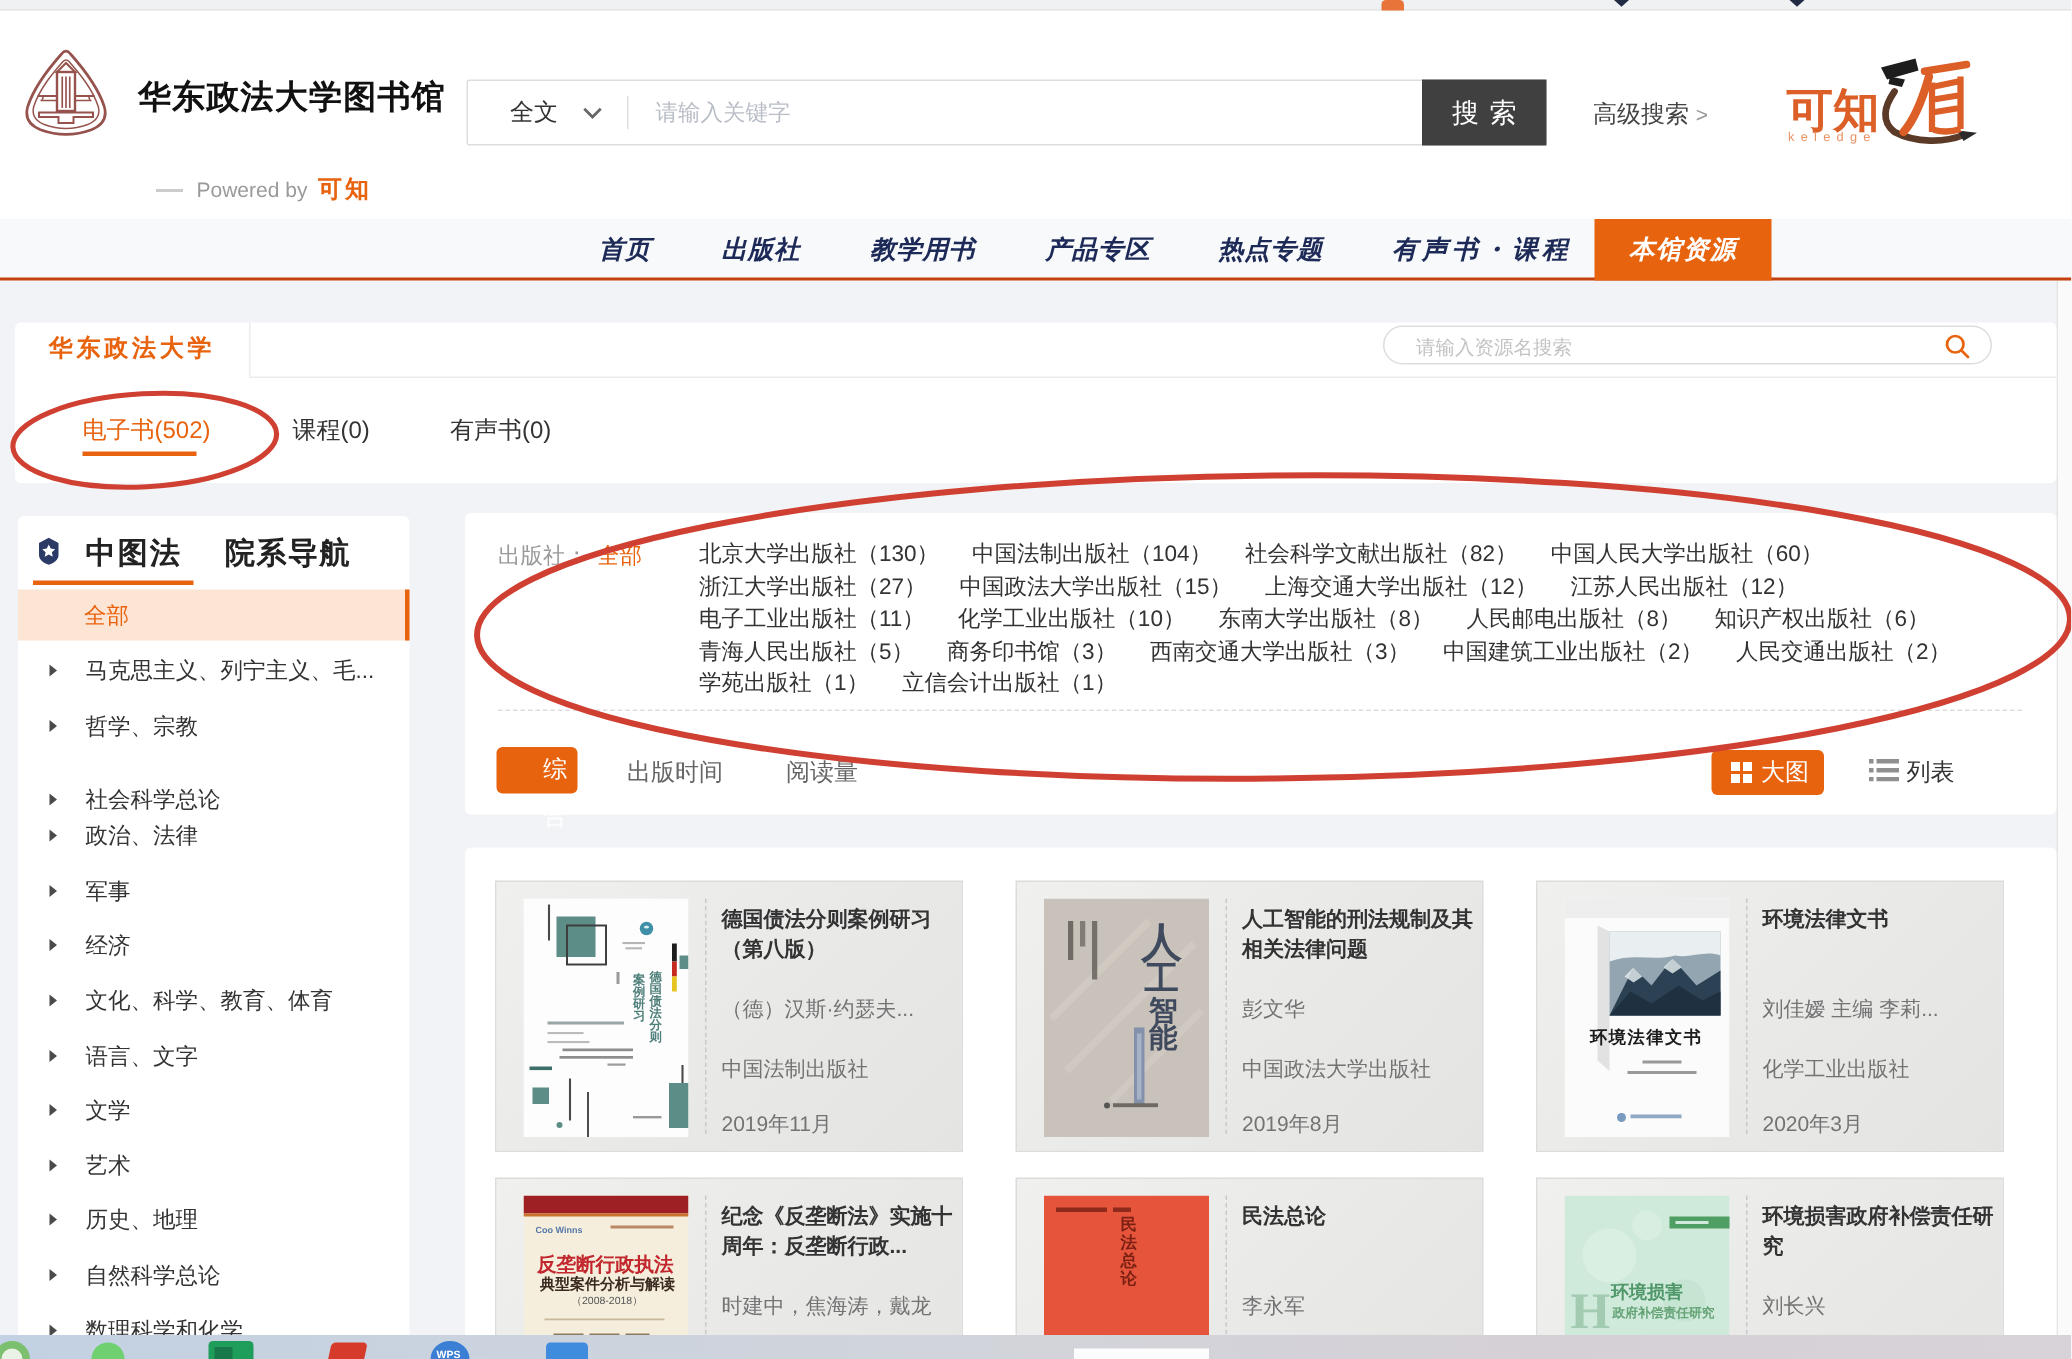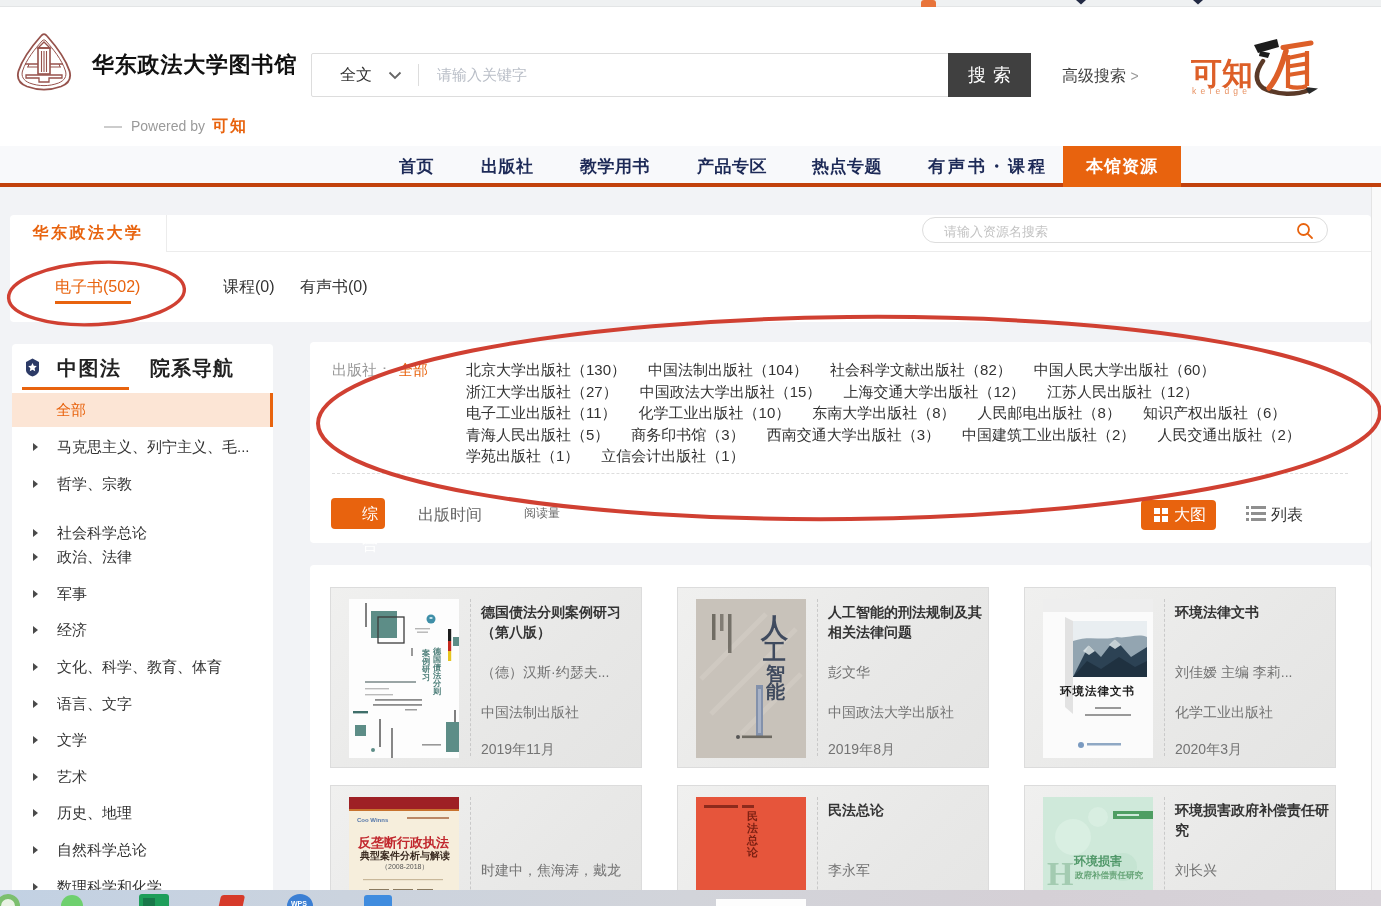--- a/index.html
+++ b/index.html
@@ -9,21 +9,21 @@
   .abs { position:absolute; }
   
   #strip { left:0; top:0; width:1381px; height:7px; background:#eff1f2; border-bottom:1px solid #e3e5e6; }
   
   #brandtxt { left:92px; top:50px; font-size:22px; font-weight:bold; color:#111; letter-spacing:0.8px; }
   #powered { left:104px; top:118px; width:250px; height:16px; color:#9a9a9a; font-size:14px; white-space:nowrap; }
   #sbar { left:311px; top:53px; width:720px; height:44px; border:1px solid #ddd; border-radius:2px; background:#fff; }
   #sbtn { left:948px; top:53px; width:83px; height:44px; background:#404040; color:#fff; font-size:18px; text-align:center; line-height:44px; letter-spacing:7px; text-indent:7px; }
   #adv { left:1062px; top:66px; font-size:16px; color:#444; }
   
-  #nav { left:0; top:146px; width:1381px; height:41px; background:#f8f9fb; border-bottom:4px solid #c2410c; }
+  #nav { left:0; top:146px; width:1381px; height:41px; background:#f8f9fb; border-bottom:2px solid #c2410c;font-style:italic; }
   .navitem { position:absolute; top:0; height:41px; line-height:41px; font-size:17px; font-weight:bold; color:#1d2a57; letter-spacing:0.5px; }
   
   #graybg { left:0; top:187px; width:1381px; height:703px; background:#f2f3f6; }
   #scrollcol { left:1371px; top:187px; width:10px; height:703px; background:#fafafa; border-left:1px solid #e4e4e4; }
   
   #toppanel { left:10px; top:215px; width:1361px; height:107px; background:#fff; border-radius:4px; }
   
   #sidebar { left:12px; top:344px; width:261px; height:562px; background:#fff; border-radius:4px 4px 0 0; }
   .cat { position:absolute; left:0; width:261px; height:18px; }
   .cat i { position:absolute; left:21px; top:5px; width:0; height:0; border-left:5px solid #4a4a4a; border-top:4px solid transparent; border-bottom:4px solid transparent; }
@@ -113,21 +113,21 @@
     <span class="navitem" style="left:928px;letter-spacing:3px;">有声书・课程</span>
     <span class="navitem" style="left:1063px;width:118px;background:#e8630e;color:#fff;text-align:center;letter-spacing:1px;">本馆资源</span>
   </div>
 
   <div class="abs" id="toppanel">
     <div style="position:absolute;left:156px;top:36px;right:0;height:1px;background:#ececec;"></div>
     <div style="position:absolute;left:156px;top:0;width:1px;height:36px;background:#ececec;"></div>
     <div style="position:absolute;left:0;top:0;width:156px;height:36px;line-height:36px;text-align:center;color:#e8630e;font-weight:bold;font-size:16px;letter-spacing:2.5px;">华东政法大学</div>
     <div style="position:absolute;left:45px;top:62px;font-size:16px;color:#e8630e;">电子书(502)</div>
     <div style="position:absolute;left:45px;top:86px;width:76px;height:3px;background:#e8630e;"></div>
-    <div style="position:absolute;left:185px;top:62px;font-size:16px;color:#333;margin-left:28px;">课程(0)</div>
+    <div style="position:absolute;left:185px;top:62px;font-size:16px;color:#333;">课程(0)</div>
     <div style="position:absolute;left:290px;top:62px;font-size:16px;color:#333;">有声书(0)</div>
     <div style="position:absolute;left:912px;top:2px;width:406px;height:26px;border:1px solid #ddd;border-radius:13px;">
       <span style="position:absolute;left:21px;top:5px;font-size:13px;color:#c3c3c3;">请输入资源名搜索</span>
       <svg style="position:absolute;right:13px;top:4px;" width="18" height="18" viewBox="0 0 18 18">
           <circle cx="7.5" cy="7.5" r="5.5" fill="none" stroke="#e8630e" stroke-width="1.8"></circle>
           <line x1="11.8" y1="11.8" x2="16" y2="16" stroke="#e8630e" stroke-width="1.8" stroke-linecap="round"></line>
         </svg>
     </div>
   </div>
   <div class="abs" id="sidebar">
@@ -200,21 +200,21 @@
     <div style="position:absolute;left:22px;top:19px;font-size:15px;color:#999;">出版社：</div>
     <div style="position:absolute;left:88px;top:19px;font-size:15px;color:#e8630e;">全部</div>
     <div class="pline" style="top:17px;"><span>北京大学出版社（130）</span><span>中国法制出版社（104）</span><span>社会科学文献出版社（82）</span><span>中国人民大学出版社（60）</span></div>
     <div class="pline" style="top:39px;"><span>浙江大学出版社（27）</span><span>中国政法大学出版社（15）</span><span>上海交通大学出版社（12）</span><span>江苏人民出版社（12）</span></div>
     <div class="pline" style="top:60px;"><span>电子工业出版社（11）</span><span>化学工业出版社（10）</span><span>东南大学出版社（8）</span><span>人民邮电出版社（8）</span><span>知识产权出版社（6）</span></div>
     <div class="pline" style="top:82px;"><span>青海人民出版社（5）</span><span>商务印书馆（3）</span><span>西南交通大学出版社（3）</span><span>中国建筑工业出版社（2）</span><span>人民交通出版社（2）</span></div>
     <div class="pline" style="top:103px;"><span>学苑出版社（1）</span><span>立信会计出版社（1）</span></div>
     <div style="position:absolute;left:22px;top:131px;width:1016px;height:0;border-top:1px dashed #ddd;"></div>
     <div style="position:absolute;left:21px;top:156px;width:54px;height:31px;background:#e8630e;border-radius:4px;color:#fff;font-size:16px;text-align:center;line-height:31px;padding-left:24px;">综合</div>
     <div style="position:absolute;left:108px;top:163px;font-size:16px;color:#666;">出版时间</div>
-    <div style="position:absolute;left:214px;top:163px;font-size:12px;color:#666;">阅读量</div>
+    <div style="position:absolute;left:214px;top:163px;font-size:16px;color:#666;">阅读量</div>
     <div style="position:absolute;left:831px;top:158px;width:75px;height:30px;background:#e8630e;border-radius:4px;">
       <svg style="position:absolute;left:13px;top:8px;" width="14" height="14" viewBox="0 0 14 14">
           <rect x="0" y="0" width="6" height="6" fill="#fff"></rect>
           <rect x="8" y="0" width="6" height="6" fill="#fff"></rect>
           <rect x="0" y="8" width="6" height="6" fill="#fff"></rect>
           <rect x="8" y="8" width="6" height="6" fill="#fff"></rect>
         </svg>
       <span style="position:absolute;left:33px;top:5px;font-size:16px;color:#fff;">大图</span>
     </div>
     <div style="position:absolute;left:936px;top:163px;">
@@ -346,20 +346,21 @@
         <g fill="#3a2a20" font-size="10" font-weight="bold" style="font-family:'Liberation Serif',serif;">
           <text x="11" y="62">典型案件分析与解读</text>
         </g>
         <text x="32" y="72" font-size="7" fill="#555" style="font-family:'Liberation Sans',sans-serif;">（2008-2018）</text>
         <rect x="14" y="82" width="80" height="1.2" fill="#c9b89a"></rect>
         <rect x="20" y="92" width="20" height="2" fill="#8a7a5f"></rect>
         <rect x="44" y="92" width="20" height="2" fill="#8a7a5f"></rect>
         <rect x="68" y="92" width="16" height="2" fill="#8a7a5f"></rect>
       </svg>
       <div class="csep"></div>
+      <div class="ctitle">纪念《反垄断法》实施十<br>周年：反垄断行政...</div>
       <div class="cauthor">时建中，焦海涛，戴龙</div>
     </div>
 
     <div class="card" style="left:367px;top:220px;">
       <svg class="cover" viewBox="0 0 110 159">
         <rect width="110" height="159" fill="#e6553b"></rect>
         <rect x="8" y="8" width="34" height="3" fill="#8d2a1c"></rect>
         <rect x="46" y="8" width="12" height="3" fill="#8d2a1c"></rect>
         <g fill="#7c2013" font-size="11" font-weight="bold" style="font-family:'Liberation Sans',sans-serif;">
           <text x="51" y="23">民</text>

